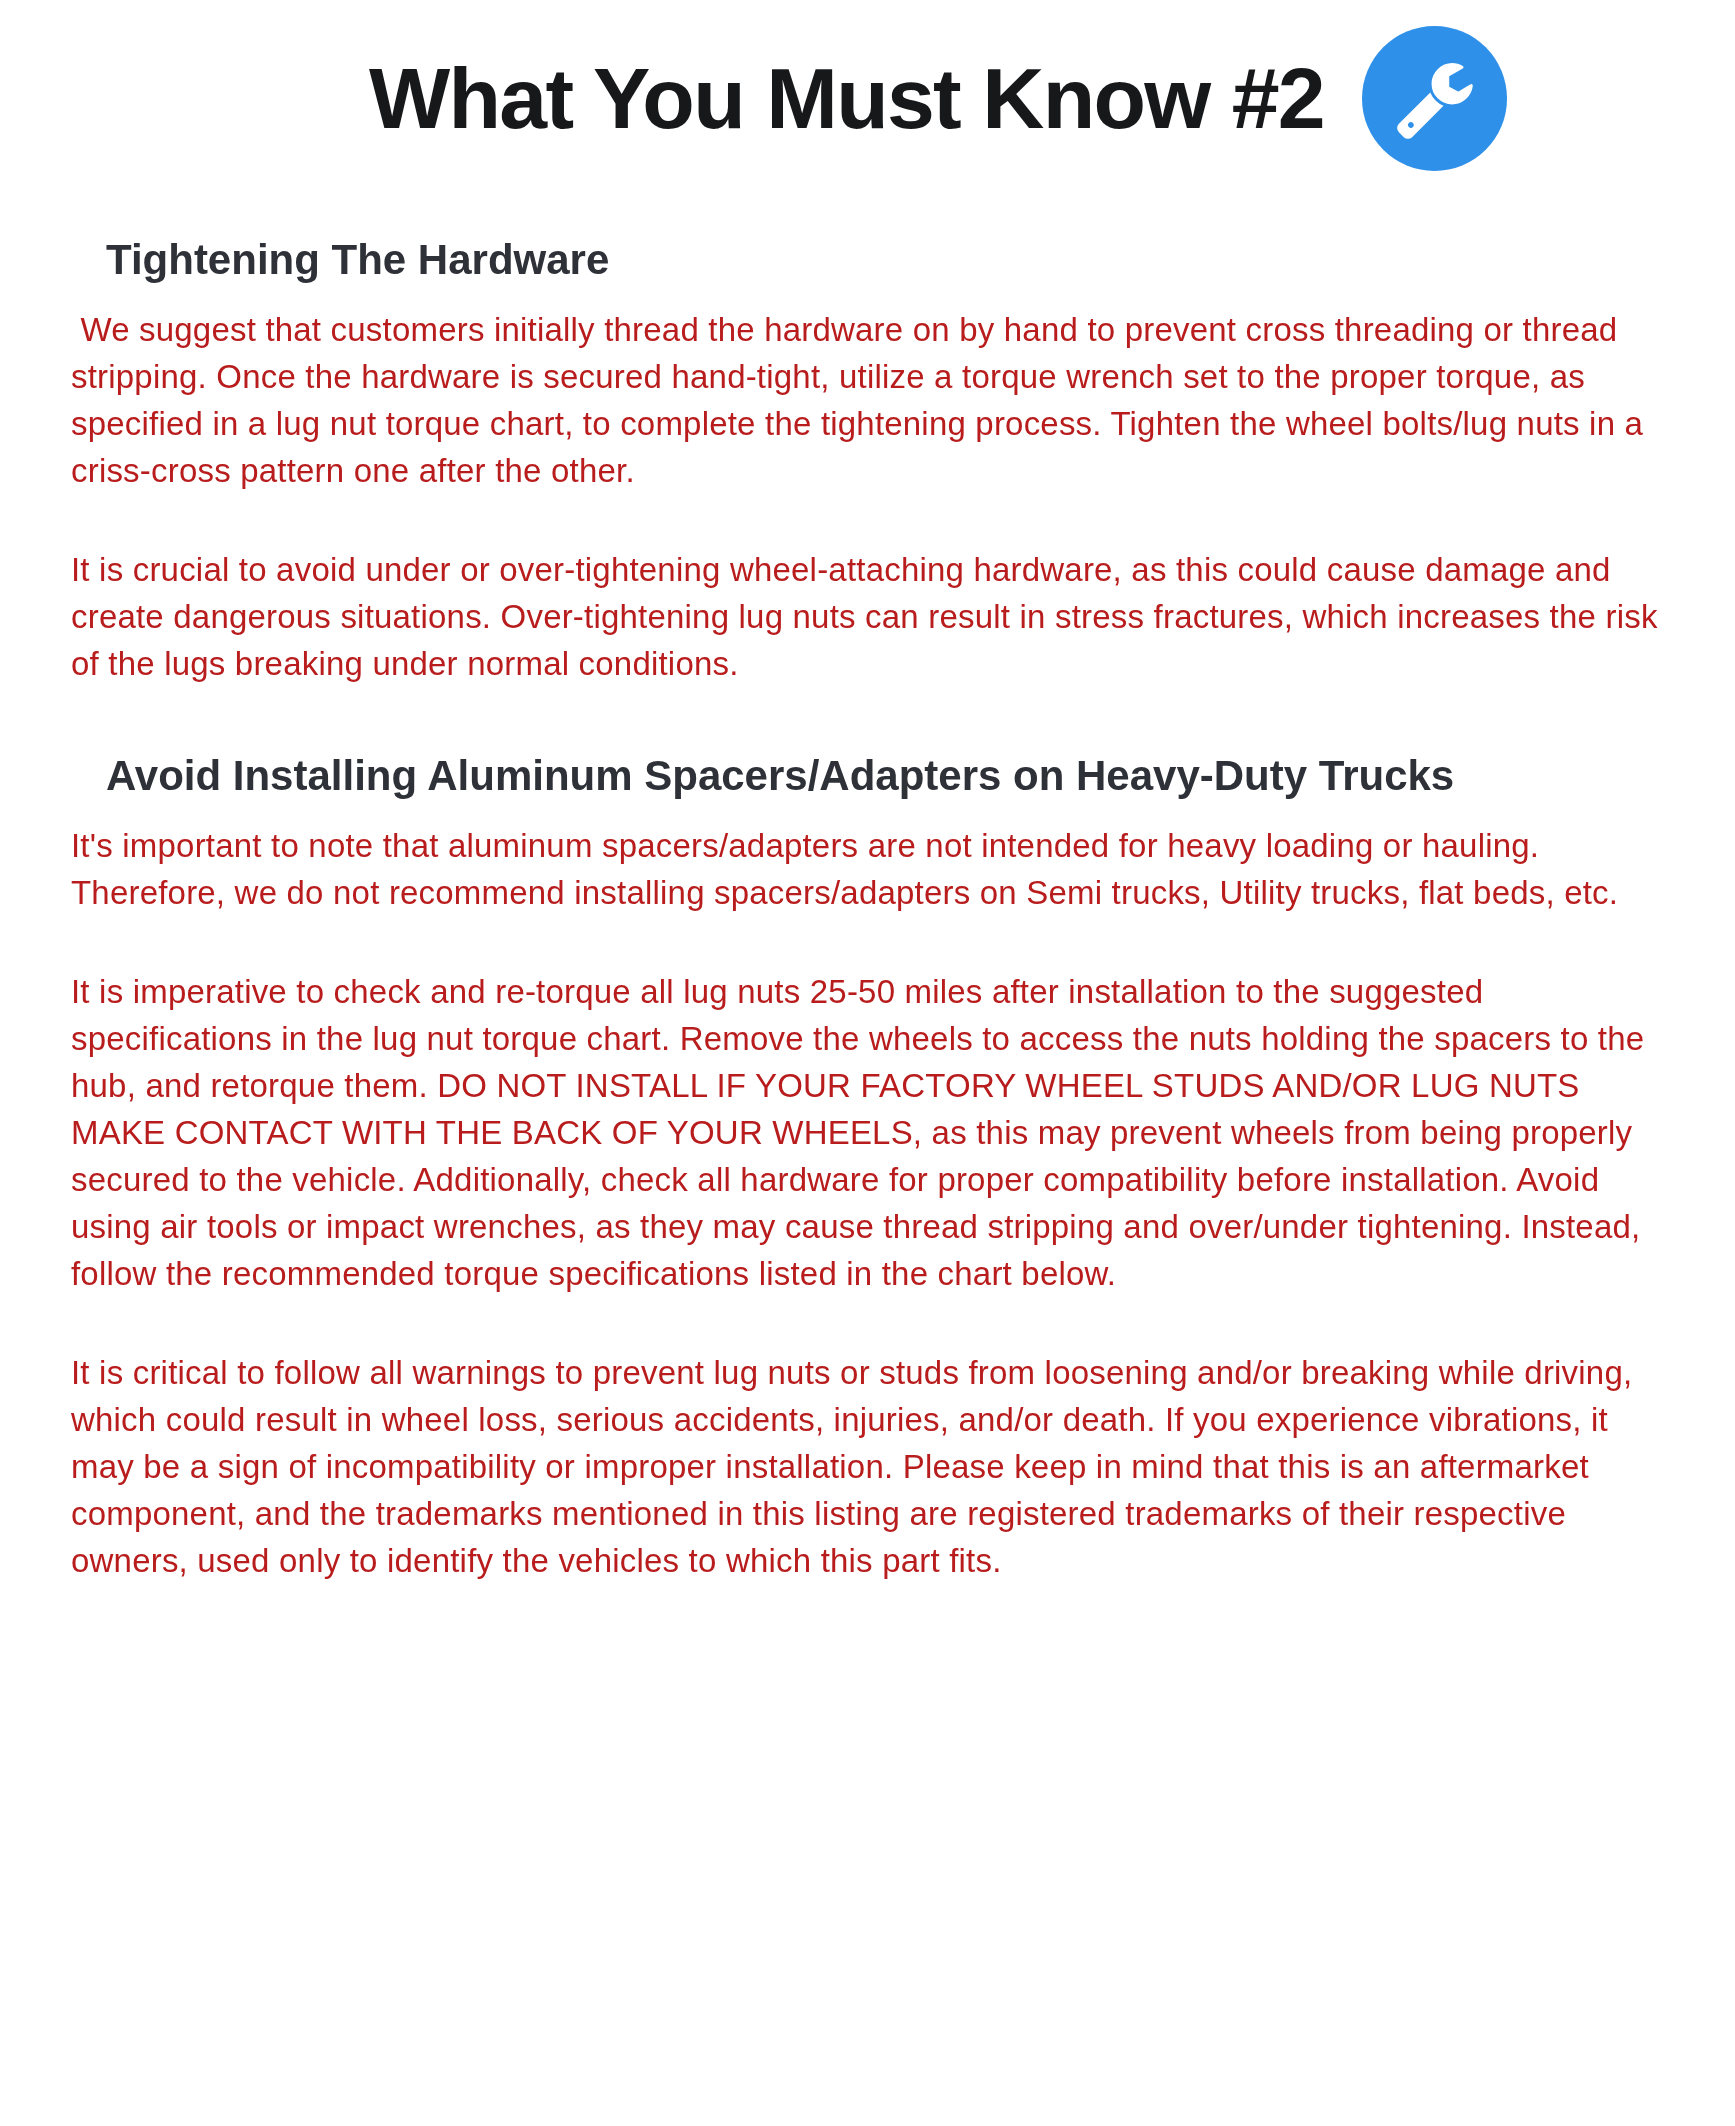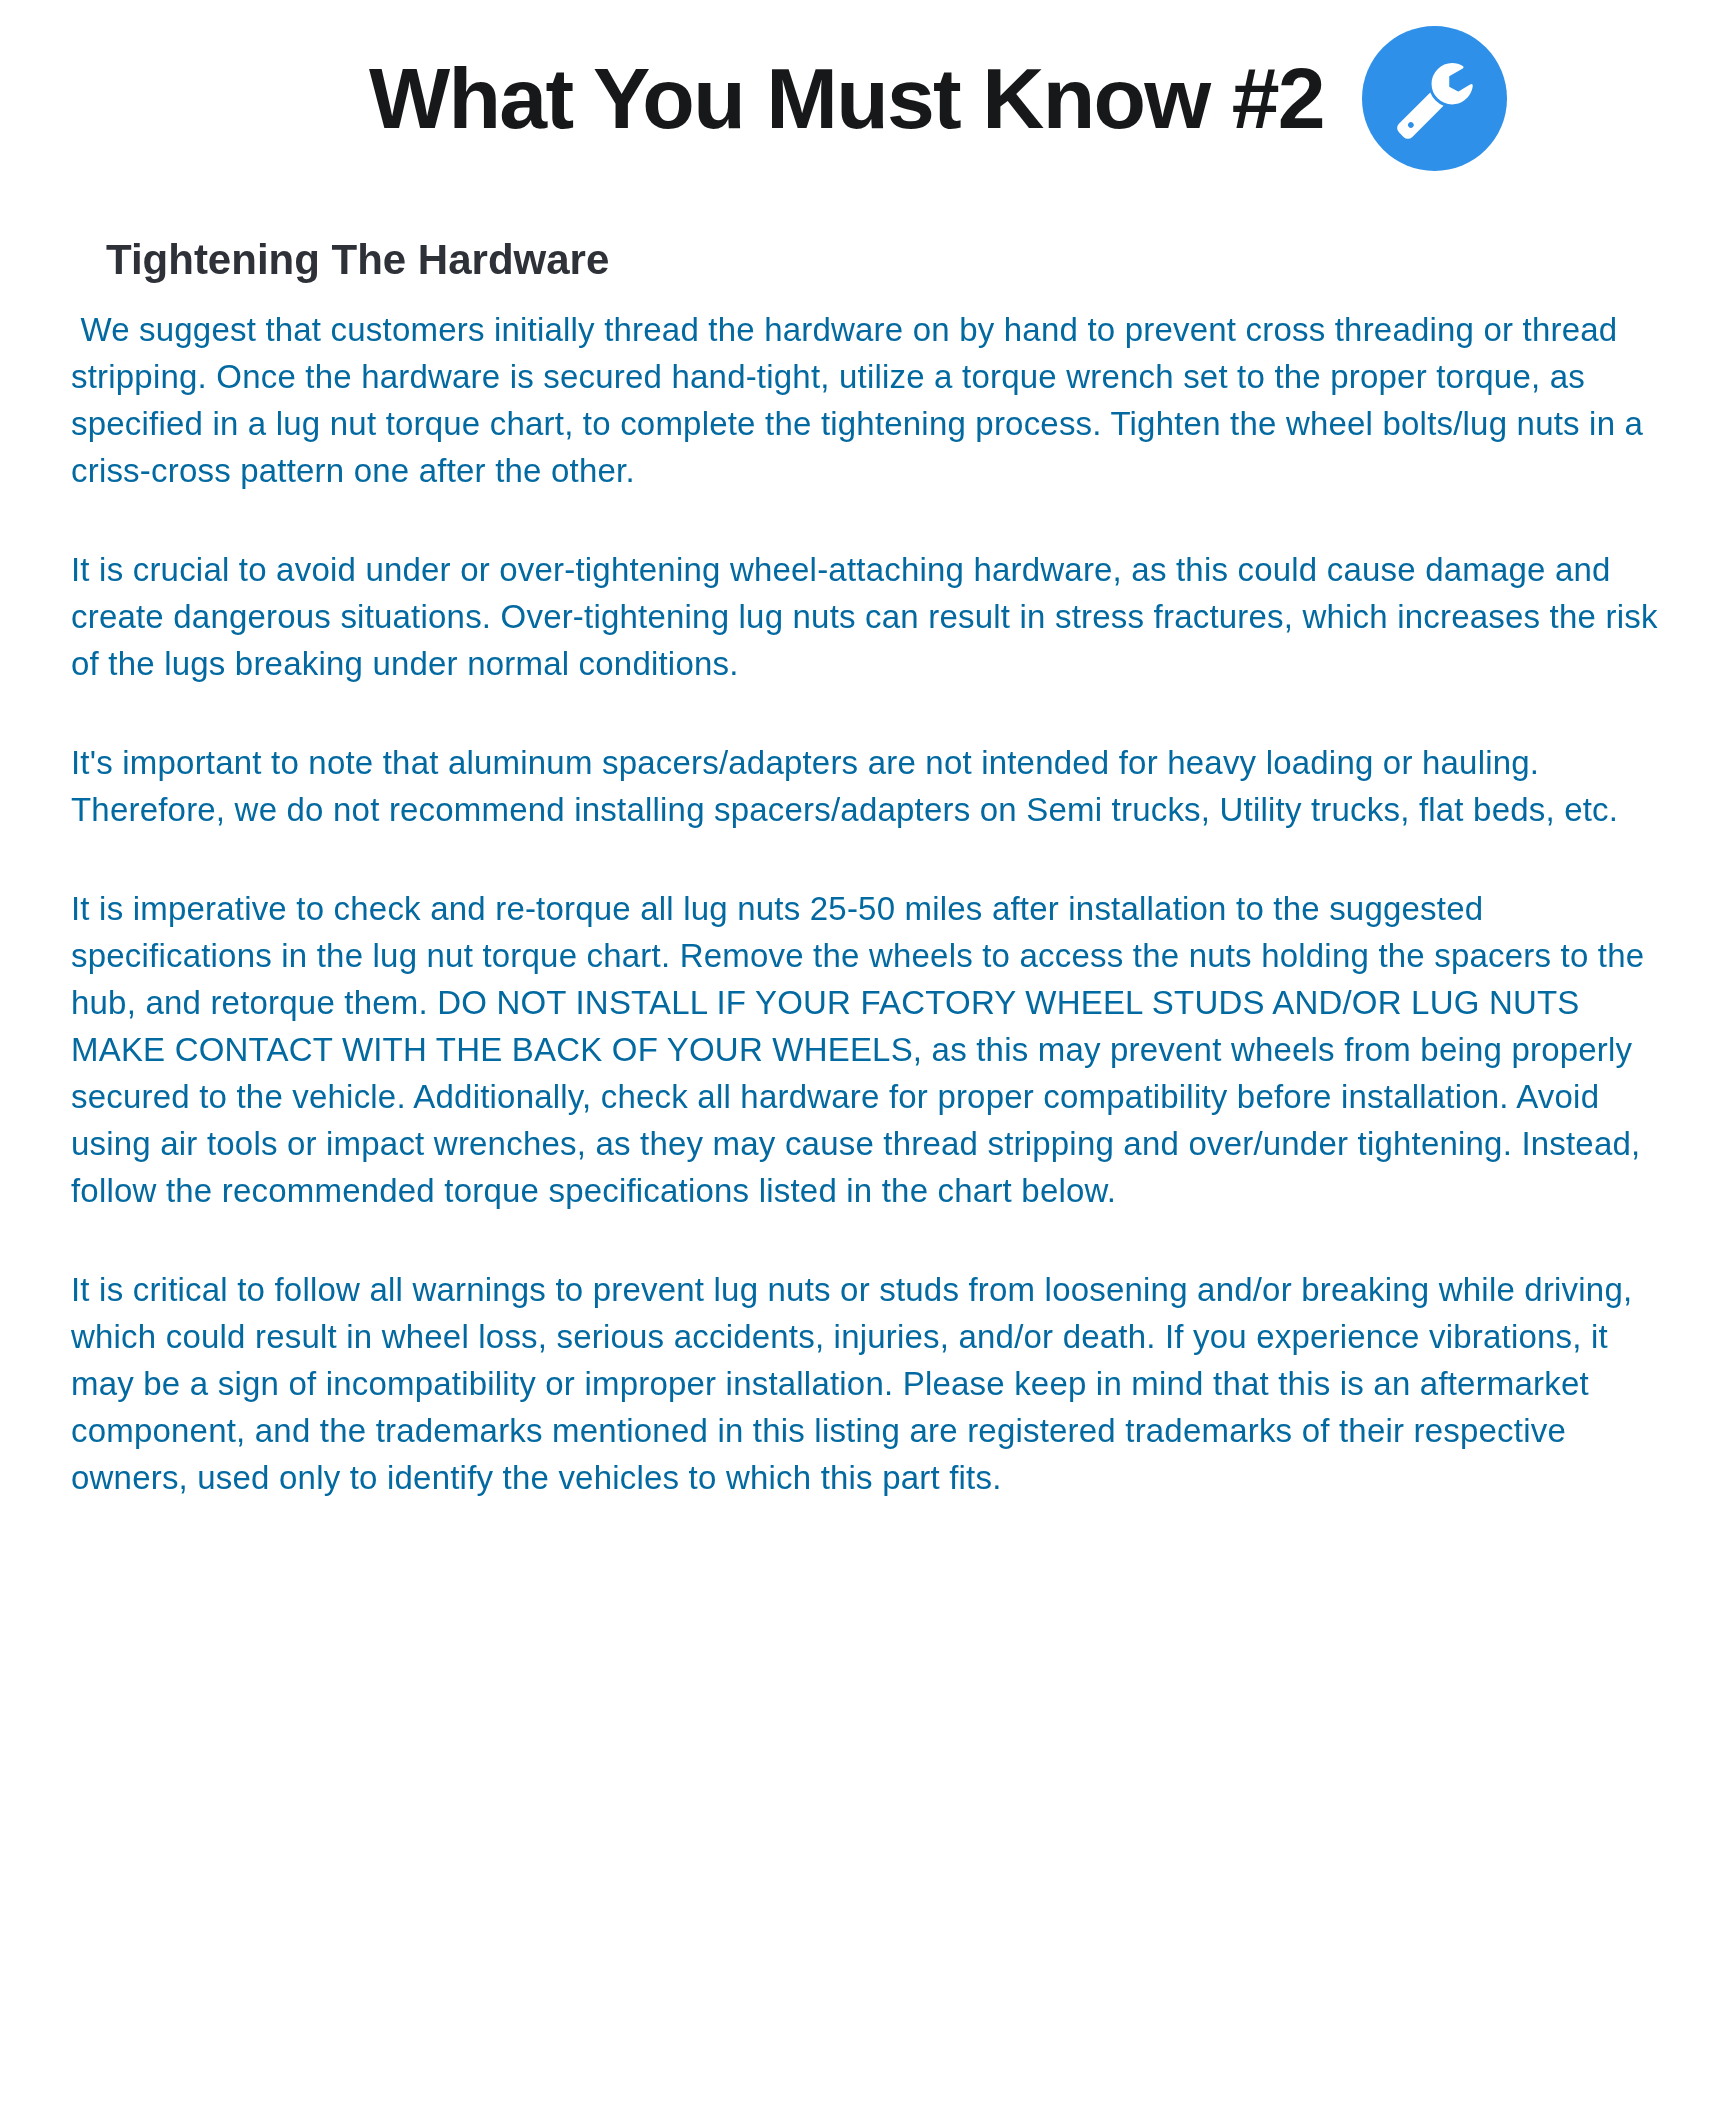--- a/index.html
+++ b/index.html
@@ -35,21 +35,21 @@
     font-weight: 700;
     color: #2e3138;
     margin: 65px 0 21.6px 0;
     padding-left: 35px;
     line-height: 1.15;
   }
   .inline-icon svg { width: 68px; height: 68px; display: block; margin-top: 5px; }
   .body-paragraph {
     font-size: 33px;
     line-height: 47px;
-    color: #0369a1;
+    color: #b91c1c;
     margin: 0 0 52px 0;
     max-width: 1607px;
     white-space: pre-wrap;
     letter-spacing: 0.2px;
   }
   .section { margin: 0; }
 </style>
 </head>
 <body>
 
@@ -71,20 +71,23 @@
 
     <section class="section">
       <h2 class="section-heading">
         <span>Tightening The Hardware</span>
       </h2>
       <p class="body-paragraph"> We suggest that customers initially thread the hardware on by hand to prevent cross threading or thread stripping. Once the hardware is secured hand-tight, utilize a torque wrench set to the proper torque, as specified in a lug nut torque chart, to complete the tightening process. Tighten the wheel bolts/lug nuts in a criss-cross pattern one after the other.</p>
       <p class="body-paragraph">It is crucial to avoid under or over-tightening wheel-attaching hardware, as this could cause damage and create dangerous situations. Over-tightening lug nuts can result in stress fractures, which increases the risk of the lugs breaking under normal conditions.</p>
     </section>
 
     <section class="section">
+      <h2 class="section-heading">
+        <span>Avoid Installing Aluminum Spacers/Adapters on Heavy-Duty Trucks</span>
+      </h2>
       <p class="body-paragraph">It's important to note that aluminum spacers/adapters are not intended for heavy loading or hauling. Therefore, we do not recommend installing spacers/adapters on Semi trucks, Utility trucks, flat beds, etc.</p>
     </section>
 
     <section class="section">
       <p class="body-paragraph">It is imperative to check and re-torque all lug nuts 25-50 miles after installation to the suggested specifications in the lug nut torque chart. Remove the wheels to access the nuts holding the spacers to the hub, and retorque them. DO NOT INSTALL IF YOUR FACTORY WHEEL STUDS AND/OR LUG NUTS MAKE CONTACT WITH THE BACK OF YOUR WHEELS, as this may prevent wheels from being properly secured to the vehicle. Additionally, check all hardware for proper compatibility before installation. Avoid using air tools or impact wrenches, as they may cause thread stripping and over/under tightening. Instead, follow the recommended torque specifications listed in the chart below.</p>
       <p class="body-paragraph">It is critical to follow all warnings to prevent lug nuts or studs from loosening and/or breaking while driving, which could result in wheel loss, serious accidents, injuries, and/or death. If you experience vibrations, it may be a sign of incompatibility or improper installation. Please keep in mind that this is an aftermarket component, and the trademarks mentioned in this listing are registered trademarks of their respective owners, used only to identify the vehicles to which this part fits.</p>
     </section>
 
   </div>
 </div>

